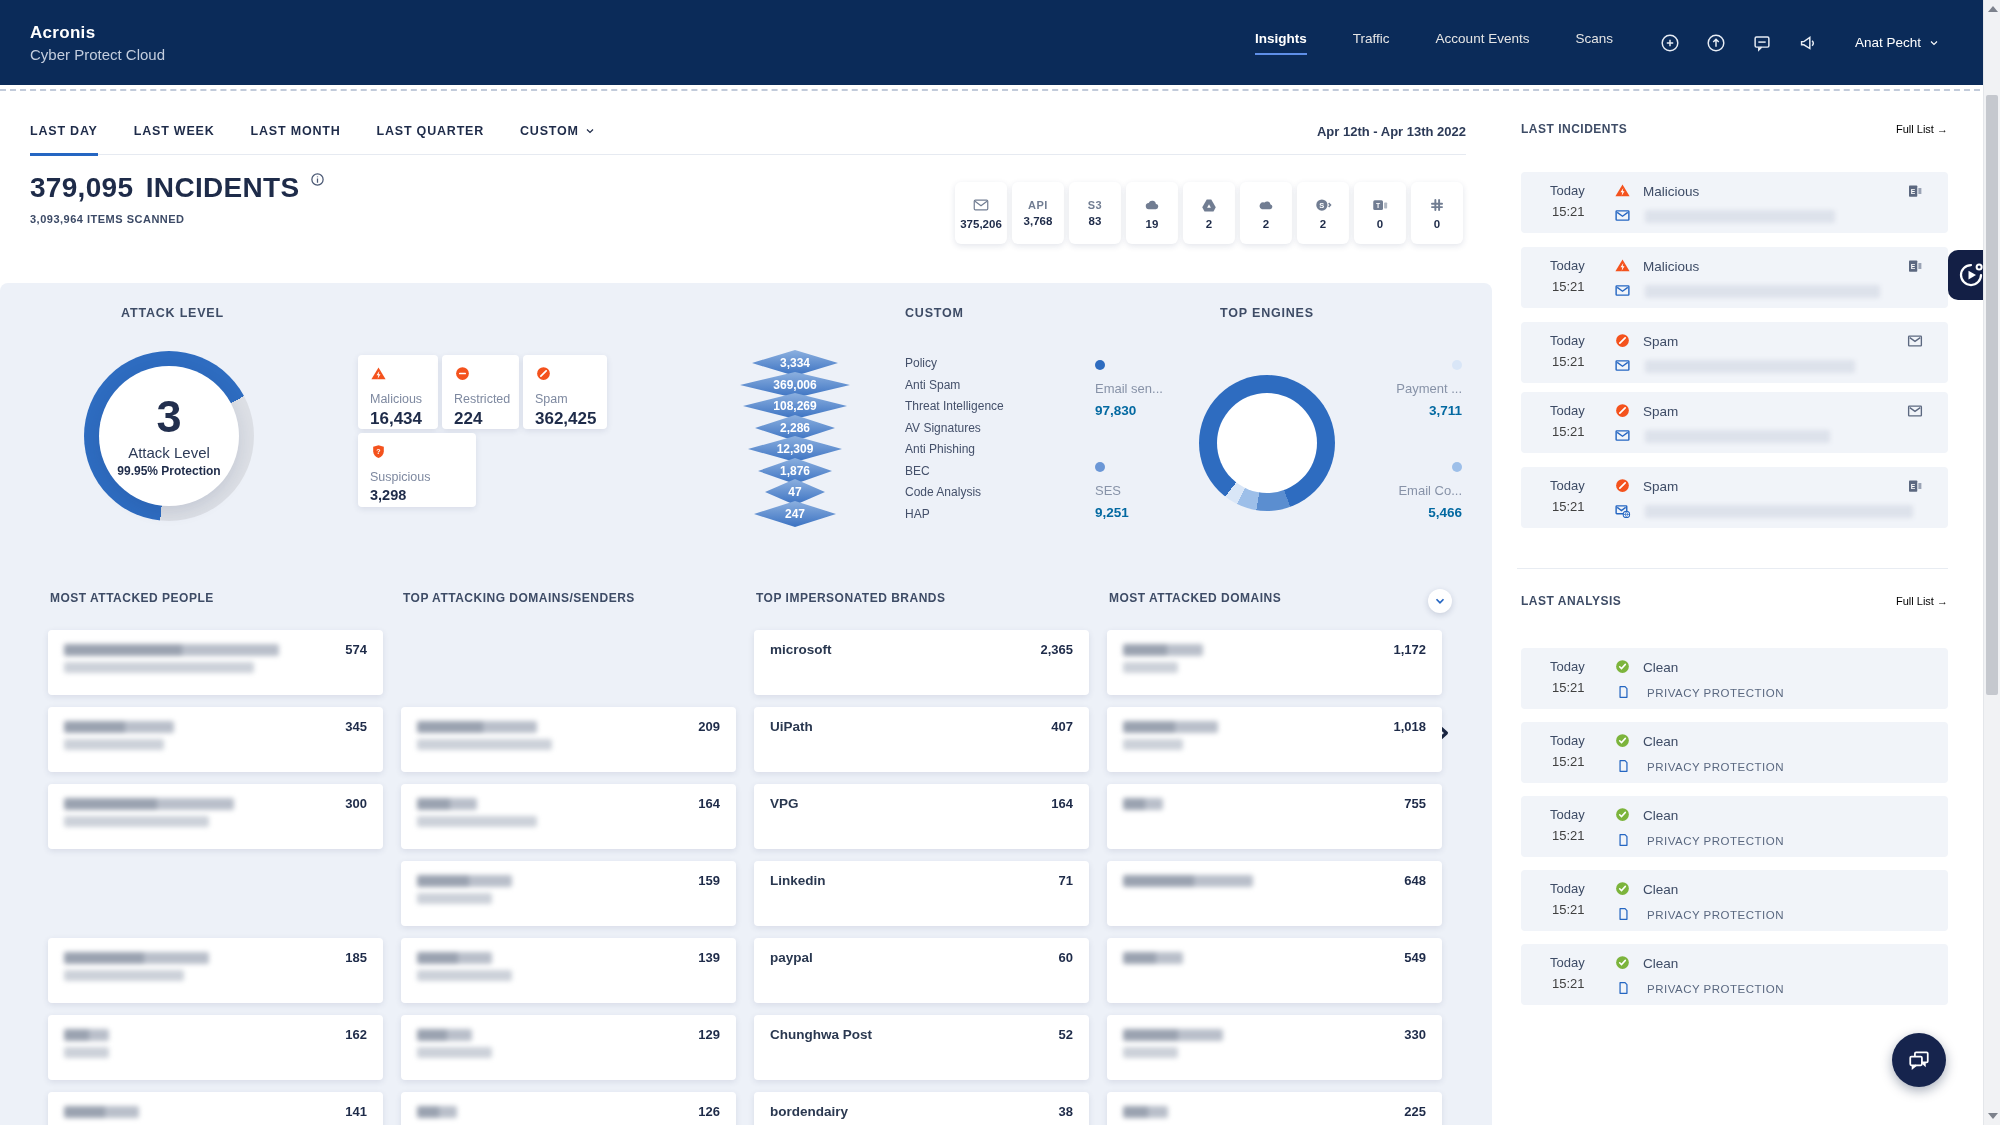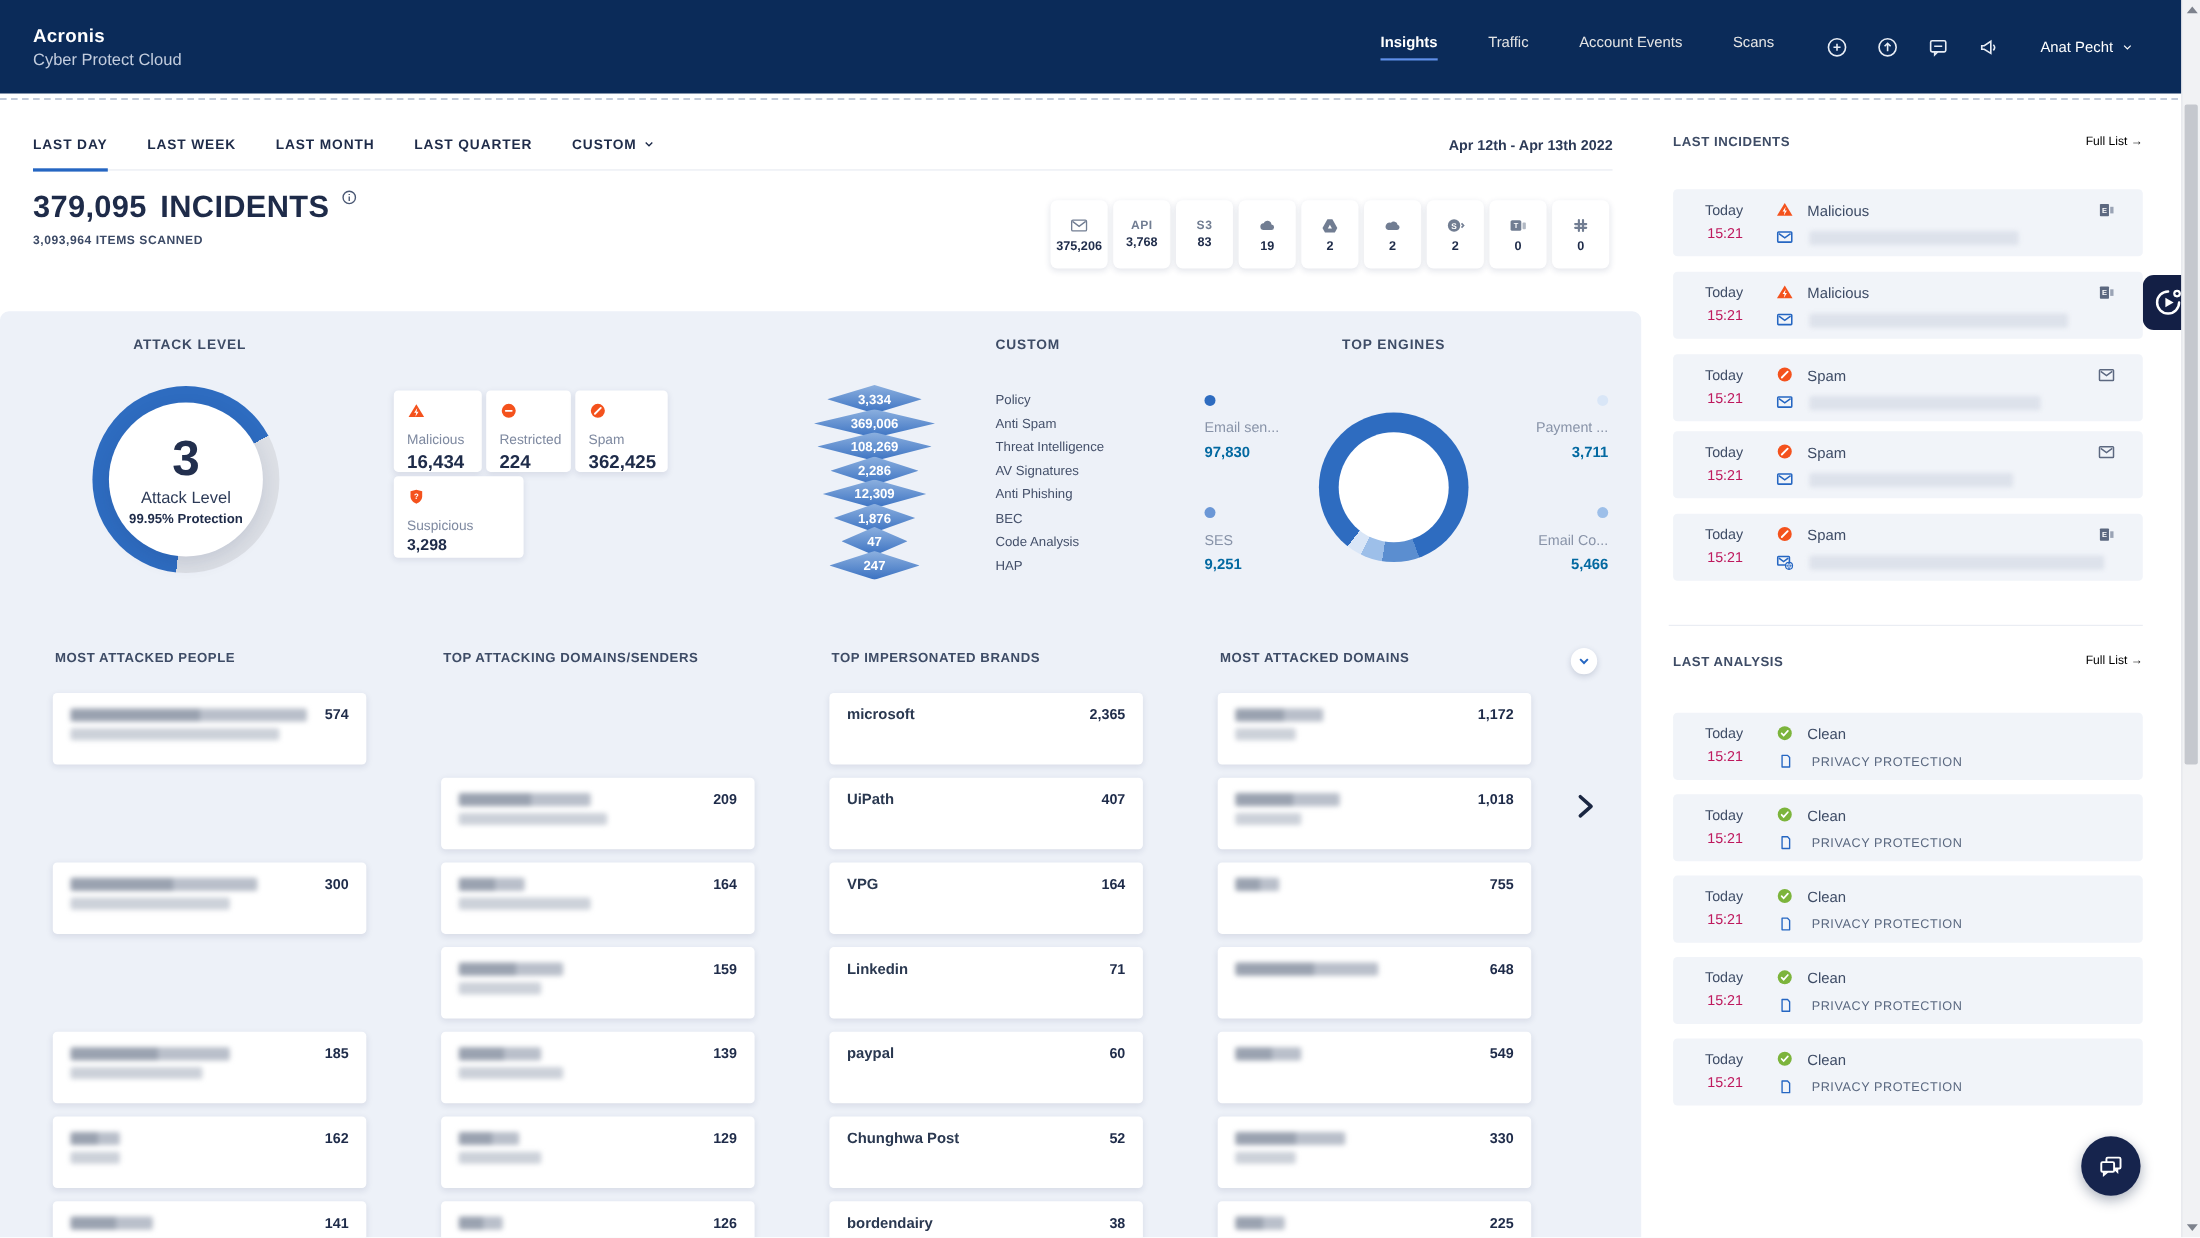--- a/index.html
+++ b/index.html
@@ -77,39 +77,39 @@
          background:conic-gradient(#2e6cc0 0deg 160deg,#5b8ed0 160deg 189deg,#9dbfe9 189deg 206deg,#d9e6f7 206deg 218deg,#2e6cc0 218deg 360deg);}
   .donut-hole{position:absolute;inset:18px;border-radius:50%;background:#fff;}
   .legend-slot{position:absolute;}
   .legend-slot.right{text-align:right;}
   .leg-dot{width:10px;height:10px;border-radius:50%;display:inline-block;}
   .leg-label{font-size:13px;color:#8893a8;margin-top:7px;}
   .leg-value{font-size:13.5px;font-weight:800;color:#0369a1;margin-top:7px;}
 
   
   .list-title{position:absolute;top:591px;font-size:12px;font-weight:700;letter-spacing:.5px;color:#3e4c66;}
-  .list-card{position:absolute;width:285px;height:65px;background:#fff;border-radius:4px;
+  .list-card{position:absolute;width:335px;height:65px;background:#fff;border-radius:4px;
              box-shadow:0 2px 6px rgba(25,42,90,.10);cursor:pointer;}
   .lc-val{position:absolute;right:16px;top:12px;font-size:13px;font-weight:800;color:#1e2b49;}
   .lc-name{position:absolute;left:16px;top:12px;font-size:13.5px;font-weight:600;color:#2a3850;}
   .bar{position:absolute;left:16px;border-radius:2px;}
   .bar.b1{top:14px;height:12px;background:linear-gradient(90deg,#9aa2b0 0 55%,#b9bfca 55%);filter:blur(2.5px);}
   .bar.b2{top:32px;height:11px;background:#ccd1d9;filter:blur(2.5px);}
   .round-btn{position:absolute;width:24px;height:24px;background:#fff;border-radius:50%;
              box-shadow:0 2px 6px rgba(25,42,90,.18);display:flex;align-items:center;justify-content:center;cursor:pointer;}
   .next-arrow{position:absolute;left:1428px;top:720px;width:26px;height:30px;cursor:pointer;}
 
   
   .side-head{position:absolute;left:1521px;width:427px;display:flex;justify-content:space-between;align-items:center;}
   .side-title{font-size:12px;font-weight:700;letter-spacing:.5px;color:#3e4c66;}
   .full-list{font-size:11px;color:#000000;cursor:pointer;}
   .side-div{position:absolute;left:1517px;top:568px;width:431px;border-top:1px solid #e8ecf2;}
   .side-row{position:absolute;left:1521px;width:427px;height:61px;background:#f1f4f9;border-radius:4px;cursor:pointer;}
   .sr-date{position:absolute;left:29px;top:11px;font-size:13px;color:#3e4c66;}
-  .sr-time{position:absolute;left:31px;top:32px;font-size:13px;color:#be185d;}
+  .sr-time{position:absolute;left:31px;top:32px;font-size:13px;color:#404040;}
   .sr-tic{position:absolute;left:93px;top:10px;width:17px;height:17px;}
   .sr-type{position:absolute;left:122px;top:12px;font-size:13.5px;color:#3e4c66;}
   .sr-cic{position:absolute;left:92px;top:35px;width:19px;height:17px;}
   .sr-bar{position:absolute;left:124px;top:38px;height:13px;background:#dde2eb;border-radius:2px;filter:blur(2px);}
   .sr-ric{position:absolute;right:24px;top:10px;width:18px;height:18px;}
   .sr-detail{position:absolute;left:126px;top:39px;font-size:11.5px;letter-spacing:.5px;color:#5a6880;}
 
   
   .chat-btn{position:absolute;left:1892px;top:1033px;width:54px;height:54px;border-radius:50%;
             background:#16244d;box-shadow:0 4px 12px rgba(10,25,60,.35);cursor:pointer;
@@ -437,20 +437,25 @@
         <div class="diamond" style="width:82px;">
           <span class="fun-val">247</span>
         </div>
       </div>
     <div class="fun-label" style="top:501px;">HAP</div>
     <div class="list-card" style="left:48px;top:630px;">
           <div class="bar b1" style="width:215px;"></div>
       <div class="bar b2" style="width:190px;"></div>
           <div class="lc-val">574</div>
         </div>
+    <div class="list-card" style="left:48px;top:707px;">
+          <div class="bar b1" style="width:110px;"></div>
+      <div class="bar b2" style="width:100px;"></div>
+          <div class="lc-val">345</div>
+        </div>
     <div class="list-card" style="left:48px;top:784px;">
           <div class="bar b1" style="width:170px;"></div>
       <div class="bar b2" style="width:145px;"></div>
           <div class="lc-val">300</div>
         </div>
     <div class="list-card" style="left:48px;top:938px;">
           <div class="bar b1" style="width:145px;"></div>
       <div class="bar b2" style="width:120px;"></div>
           <div class="lc-val">185</div>
         </div>

